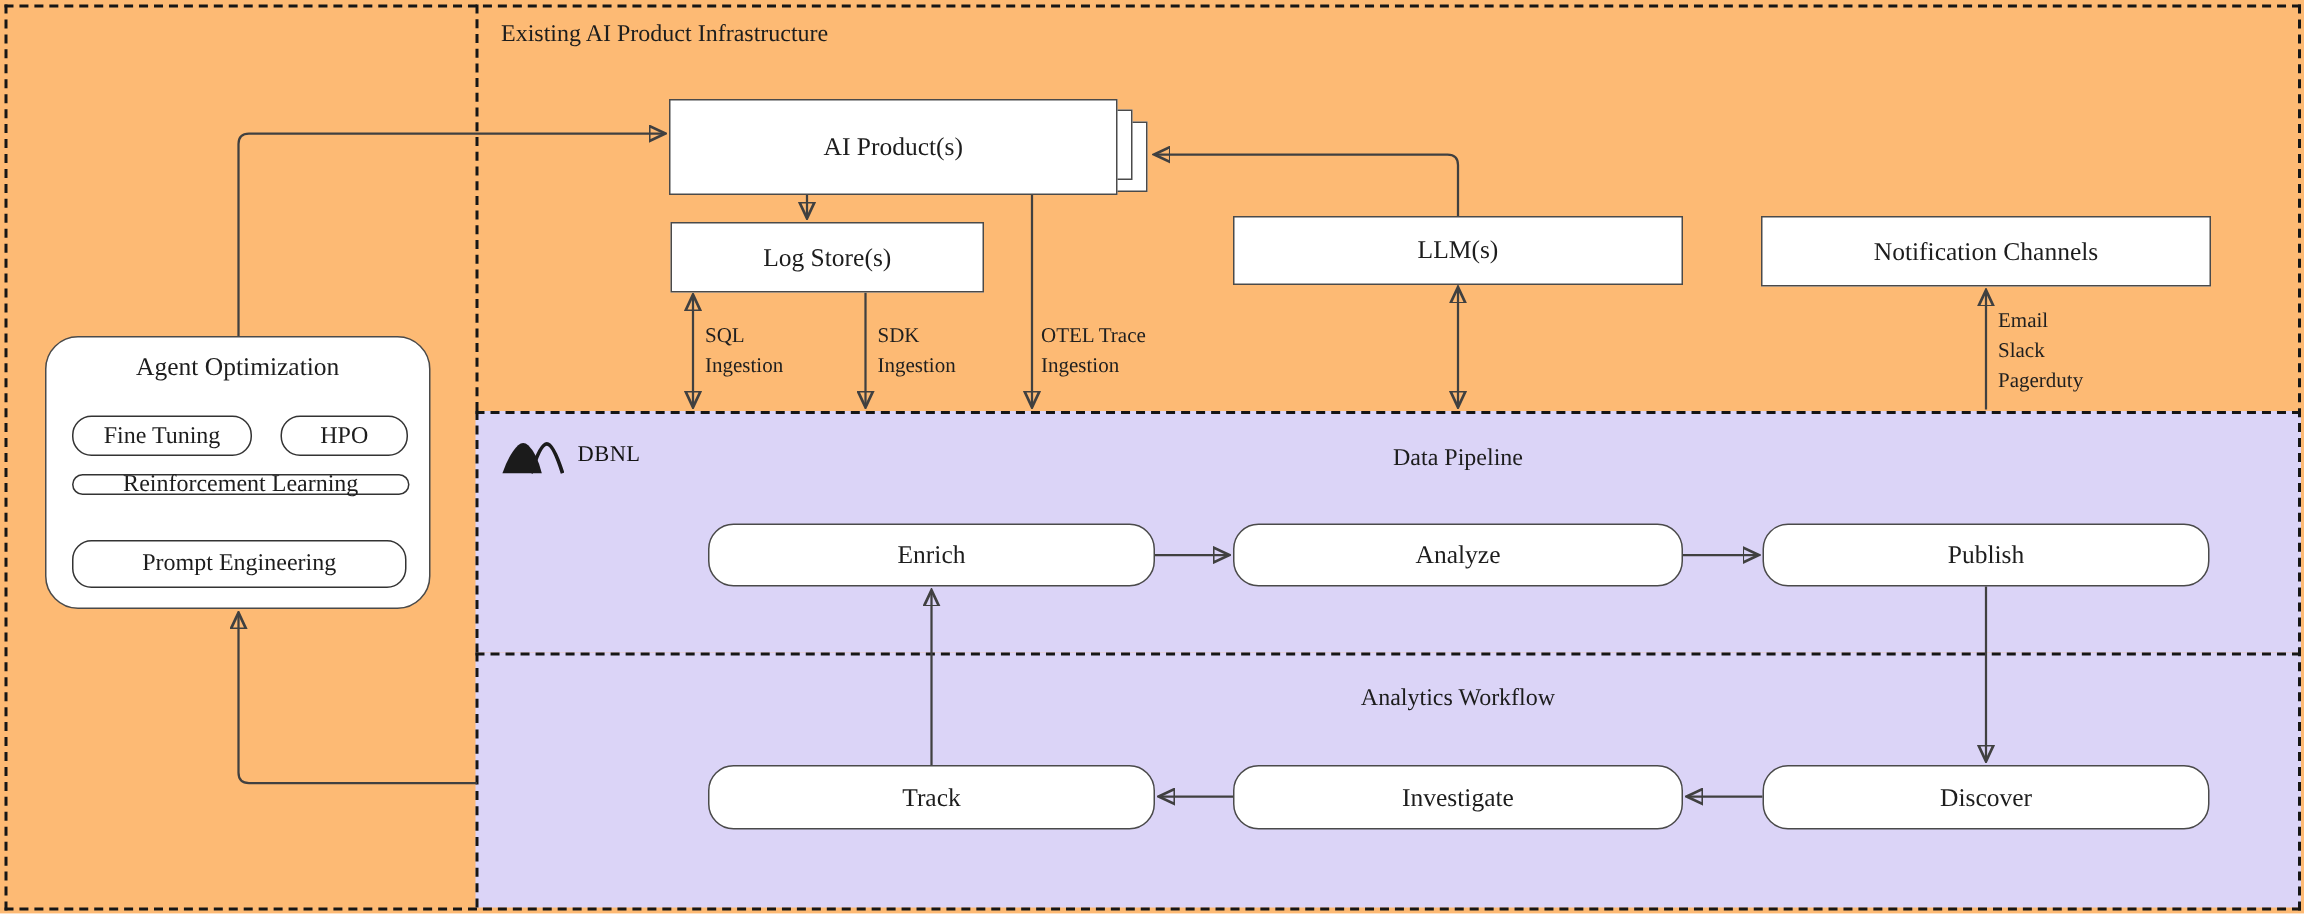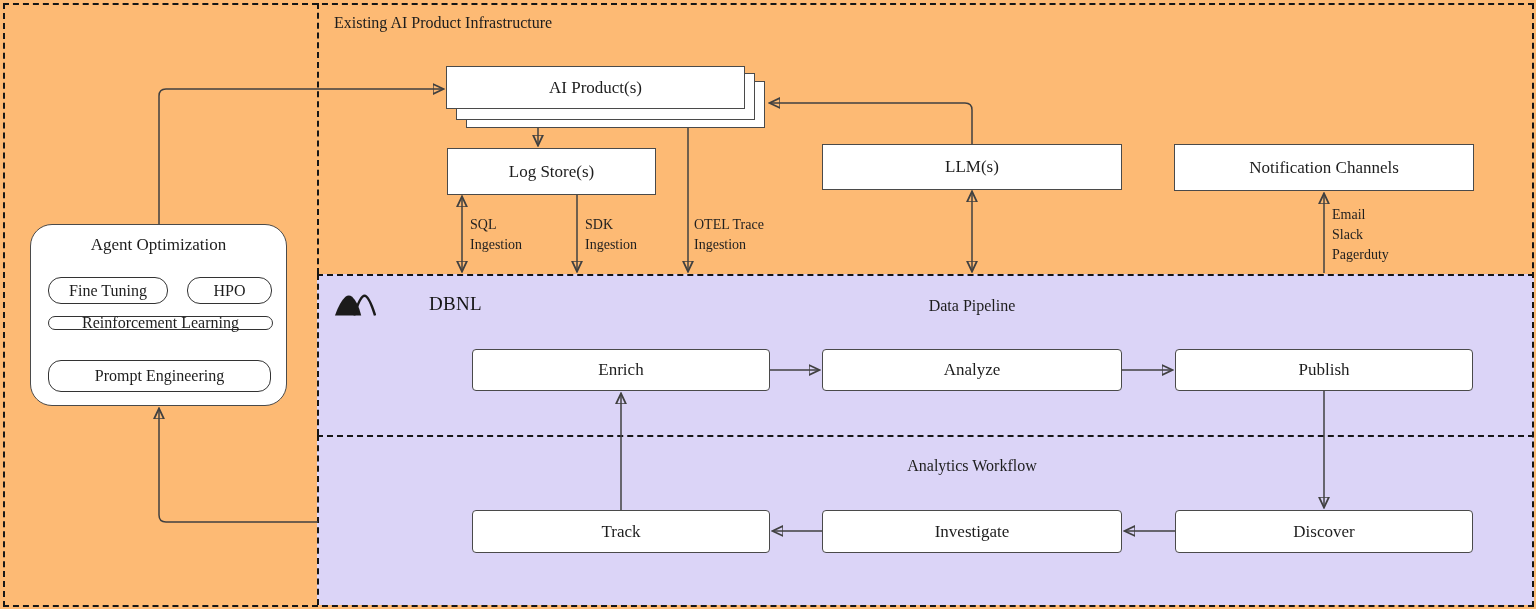--- a/index.html
+++ b/index.html
@@ -17,40 +17,40 @@
     background:#dbd4f7; border-top:2px dashed #161616; border-left:2px dashed #161616; z-index:1; }
   .band.b1 { top:274px; height:161px; }
   .band.b2 { top:435px; height:170px; }
   
   svg.wires { position:absolute; left:0; top:0; width:1536px; height:609px; z-index:2; pointer-events:none; }
   svg.wires path { stroke:#404040; stroke-width:1.5; fill:none; }
   
   .node { position:absolute; box-sizing:border-box; background:#ffffff;
     border:1.5px solid #4a4a4a; display:flex; align-items:center; justify-content:center;
     font-size:17px; color:#1d1d1d; z-index:3; white-space:nowrap; }
-  .rounded { border-radius:4px; border-width:1.4px; }
+  .rounded { border-radius:17px; border-width:1.4px; }
   .stack-layer { z-index:2; }
   
   .lbl { position:absolute; z-index:3; color:#1d1d1d; }
   .title16 { font-size:16px; }
   .edge-lbl { font-size:14px; line-height:20px; white-space:pre-line; color:#1f1f1f; }
   .center { text-align:center; }
   
   .agent-box { position:absolute; left:30px; top:224px; width:257px; height:182px;
     box-sizing:border-box; background:#ffffff; border:1.5px solid #4a4a4a;
     border-radius:22px; z-index:3; }
   .agent-title { position:absolute; left:0; top:10px; width:100%; text-align:center;
     font-size:17px; color:#1d1d1d; }
   .pill { position:absolute; box-sizing:border-box; background:#fff; border:1.5px solid #333;
     border-radius:13px; display:flex; align-items:center; justify-content:center;
     font-size:16px; white-space:nowrap; }
   
   .brand { position:absolute; left:334px; top:290px; display:flex; align-items:center;
     gap:9px; z-index:3; }
-  .brand-text { font-size:19px; font-weight:500; letter-spacing:0.3px; color:#141414;margin-left:44px; }
+  .brand-text { font-size:15px; font-weight:500; letter-spacing:0.3px; color:#141414; }
 </style>
 </head>
 <body>
 
 <div class="canvas">
 
   <div class="band b1"></div>
   <div class="band b2"></div>
   <div class="v-sep"></div>
   <div class="outer-border"></div>
@@ -75,21 +75,21 @@
     <path d="M621,510 L621,394" marker-end="url(#arw)"></path>
     <path d="M1175,531 L1125,531" marker-end="url(#arw)"></path>
     <path d="M822,531 L773,531" marker-end="url(#arw)"></path>
     <path d="M318,522 L166,522 Q159,522 159,515 L159,409" marker-end="url(#arw)"></path>
   </svg>
 
   <div class="lbl title16" style="left:334px; top:14px;">Existing AI Product Infrastructure</div>
 
   <div class="node stack-layer" style="left:466px; top:81px; width:299px; height:47px;"></div>
   <div class="node stack-layer" style="left:456px; top:73px; width:299px; height:47px;"></div>
-  <div class="node" style="left:446px; top:66px; width:299px; height:43px;">AI Product(s)</div>
+  <div class="node" style="left:446px; top:66px; width:299px; height:64px;">AI Product(s)</div>
 
   <div class="node" style="left:447px; top:148px; width:209px; height:47px;">Log Store(s)</div>
 
   <div class="node" style="left:822px; top:144px; width:300px; height:46px;">LLM(s)</div>
 
   <div class="node" style="left:1174px; top:144px; width:300px; height:47px;">Notification Channels</div>
 
   <div class="lbl edge-lbl" style="left:470px; top:215px;">SQL
 Ingestion</div>
   <div class="lbl edge-lbl" style="left:585px; top:215px;">SDK

